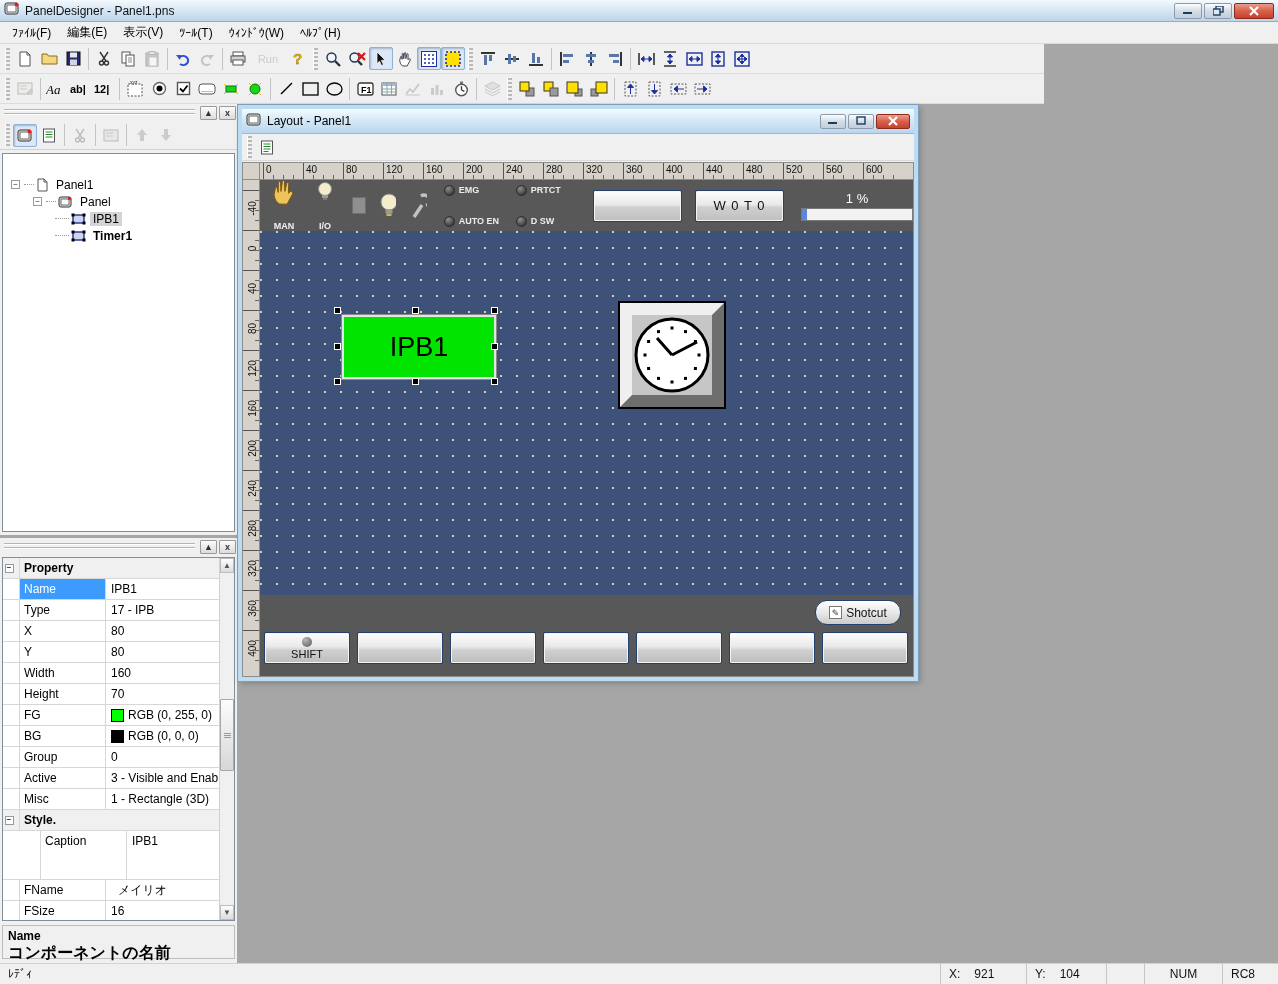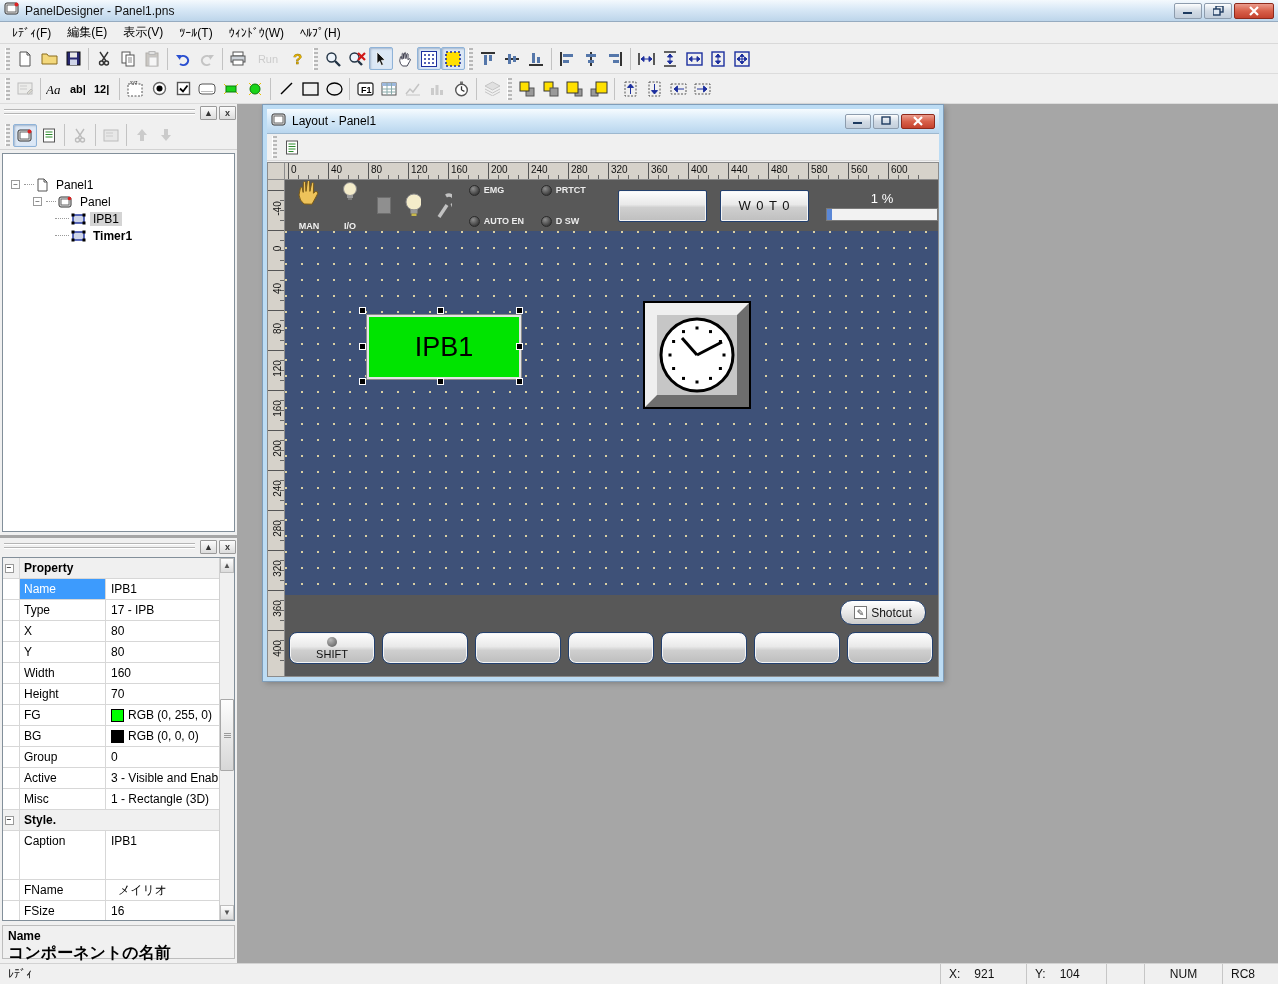--- a/index.html
+++ b/index.html
@@ -14,21 +14,21 @@
   .winbtns { margin-left:auto; display:flex; gap:2px; }
   .wbtn { width:28px; height:16px; border:1px solid #8d9cad; border-radius:2px;
     background:linear-gradient(#fdfefe,#d3dce6 50%,#c2cedb); display:flex; align-items:center; justify-content:center; }
   .wbtn.close { width:40px; background:linear-gradient(#eb9c8d,#d8604a 50%,#c4422e); border-color:#8e2a1c; }
   .wbtn svg { display:block; }
 
   .menubar { position:absolute; left:0; top:22px; width:1278px; height:22px; background:#f0f0f0;
     border-bottom:1px solid #d9d9d9; display:flex; align-items:center; padding-left:4px; }
   .menubar .mi { padding:3px 8px; color:#000; }
 
-  .toolbar { position:absolute; left:0; width:1278px; height:30px; background:#f0f0f0;
+  .toolbar { position:absolute; left:0; width:1044px; height:30px; background:#f0f0f0;
     display:flex; align-items:center; padding-left:2px; border-bottom:1px solid #dcdcdc; }
   #tb1 { top:44px; } #tb2 { top:74px; }
   .grip { width:5px; height:22px; margin:0 3px;
     background:repeating-linear-gradient(to bottom,#b9b9b9 0 2px,transparent 2px 4px);
     border-left:1px solid #fff; }
   .sep { width:1px; height:22px; background:#c3c3c3; margin:0 3px; }
   .tbtn { width:24px; height:23px; display:flex; align-items:center; justify-content:center;
     border:1px solid transparent; border-radius:2px; }
   .tbtn.on { background:#dce8f6; border-color:#8fb3d8; box-shadow:inset 1px 1px 2px rgba(60,90,130,.35); }
   .tbtn.dis { opacity:.42; filter:grayscale(.8); }
@@ -51,21 +51,21 @@
   .exp { width:9px; height:9px; border:1px solid #9a9a9a; background:#fff; display:inline-flex;
     align-items:center; justify-content:center; font-size:8px; line-height:8px; color:#333; margin-right:4px; }
   .dotln { border-top:1px dotted #9a9a9a; width:10px; height:0; margin-right:2px; }
   .ticon { margin-right:4px; display:flex; }
   .tlabel { padding:0 3px; }
   .tlabel.sel { background:#d4d4d4; }
 
   
   .pgrid { position:absolute; left:2px; right:2px; top:19px; height:364px; background:#fff; border:1px solid #828f9a; overflow:hidden; }
   .prow { display:flex; height:21px; border-bottom:1px solid #d7d7d7; align-items:stretch; font-size:12px; }
-  .prow.tall { height:49px; }
+  .prow.tall { height:49px;padding-left:21px; }
   .pgut { width:17px; border-right:1px solid #d7d7d7; display:flex; align-items:center; justify-content:center; }
   .plab { width:86px; border-right:1px solid #d7d7d7; display:flex; align-items:center; padding-left:4px; color:#000; }
   .pval { flex:1; display:flex; align-items:center; padding-left:5px; white-space:nowrap; overflow:hidden; border-right:1px solid #d7d7d7;}
   .prow.group { background:#f0f0f0; font-weight:bold; }
   .prow.group .plab { border-right:none; width:auto; }
   .prow.selrow .plab { background:#3d9bfd; color:#fff; }
   .prow.tall .plab, .prow.tall .pval { align-items:flex-start; padding-top:3px; }
   .swatch { width:13px; height:13px; border:1px solid #000; margin-right:4px; flex:0 0 auto; }
   .vscroll { position:absolute; right:0; top:0; bottom:0; width:15px; background:#f0f0f0; border-left:1px solid #d0d0d0;
     display:flex; flex-direction:column; }
@@ -73,21 +73,21 @@
     background:linear-gradient(#fdfdfd,#dcdcdc); border:1px solid #bdbdbd; }
   .vtrack { flex:1; position:relative; }
   .vthumb { position:absolute; left:0; right:0; top:38%; height:72px; background:linear-gradient(#fdfdfd,#d7d7d7);
     border:1px solid #a8a8a8; border-radius:1px; display:flex; align-items:center; justify-content:center; }
   .vthumb i { width:7px; height:5px; background:repeating-linear-gradient(#9a9a9a 0 1px,transparent 1px 2px); }
   .pdesc { position:absolute; left:2px; right:2px; top:387px; bottom:4px; background:#f0f0f0;
     border:1px solid #bdbdbd; padding:3px 5px; }
   .pdesc b { font-size:12px; } .pdesc div { font-size:16px;font-weight:bold; }
 
   
-  #layoutwin { position:absolute; left:263px; top:105px; width:680px; height:576px;
+  #layoutwin { position:absolute; left:238px; top:105px; width:680px; height:576px;
     border:4px solid #bcdcf4; outline:1px solid #7f9db9; background:#f0f0f0; box-shadow:2px 2px 6px rgba(0,0,0,.25); }
   .mdititle { height:25px; background:linear-gradient(#f6fbfe,#d6e9f8 45%,#b9d6ee);
     border-bottom:1px solid #9db8cf; display:flex; align-items:center; padding:0 4px; }
   .mdititle .ttl { margin-left:5px; }
   .mdititle .winbtns .wbtn { width:26px; height:15px; }
   .mdititle .winbtns .wbtn.close { width:34px; }
   .mditoolbar { height:27px; background:#f0f0f0; display:flex; align-items:center; border-bottom:1px solid #dadada; padding-left:2px;}
   .mdicontent { position:absolute; left:0; top:53px; right:0; bottom:0; }
   .rcorner { position:absolute; left:0; top:0; width:18px; height:18px; background:#d6d2ca; border:1px solid #8c8c8c; }
   #hruler { position:absolute; left:18px; right:0; top:0; height:18px; background:#d6d2ca;
@@ -130,21 +130,21 @@
   .hnd { position:absolute; width:7px; height:7px; background:#000; border:1px solid #fff; }
   .clockwrap { position:absolute; left:358px; top:70px; }
 
   .graybar { height:36px; background:#585858; position:relative; }
   .shotcut { position:absolute; right:12px; top:5px; width:86px; height:25px; border:1px solid #23406e;
     border-radius:12px; background:linear-gradient(#ffffff,#e6e6e6 55%,#cccccc);
     display:flex; align-items:center; justify-content:center; gap:4px; font-size:12px; color:#111; }
   .shotcut .ic { width:13px; height:13px; border:1px solid #777; background:#fff; font-size:9px;
     display:flex; align-items:center; justify-content:center; color:#333; }
   .btnrow { height:39px; background:#585858; display:flex; gap:7px; padding:1px 4px 6px 4px; }
-  .fbtn { width:86px; border:1px solid #23406e; border-radius:8px;
+  .fbtn { width:86px; border:1px solid #23406e; border-radius:2px;
     background:linear-gradient(#fefefe,#e9e9e9 45%,#cfcfcf 58%,#bdbdbd);
     box-shadow:inset 0 0 0 1px #f5f5f5; display:flex; flex-direction:column; align-items:center; justify-content:center;
     font-size:11px; color:#111;text-align:center; }
   .fbtn .dot { width:10px; height:10px; border-radius:50%;
     background:radial-gradient(circle at 35% 30%, #b9b9b9, #6e6e6e 75%); margin-bottom:1px; }
 
   
   .statusbar { position:absolute; left:0; top:963px; width:1278px; height:21px; background:#f0f0f0;
     border-top:1px solid #d2d2d2; display:flex; align-items:center; font-size:12px; color:#111; }
   .spane { padding:0 8px; height:100%; display:flex; align-items:center; border-left:1px solid #c6c6c6; }
@@ -177,21 +177,21 @@
       </div>
     <div class="wbtn close">
         <svg width="10" height="10">
           <path d="M1 1 L9 9 M9 1 L1 9" stroke="#fff" stroke-width="2.2"></path>
         </svg>
       </div>
   </div>
 </div>
 
 <div class="menubar">
-  <span class="mi">ﾚﾃﾞｨ(F)</span>
+  <span class="mi">ﾌｧｲﾙ(F)</span>
   <span class="mi">編集(E)</span>
   <span class="mi">表示(V)</span>
   <span class="mi">ﾂｰﾙ(T)</span>
   <span class="mi">ｳｨﾝﾄﾞｳ(W)</span>
   <span class="mi">ﾍﾙﾌﾟ(H)</span>
 </div>
 
 <div class="toolbar" id="tb1">
   <div class="grip"></div>
   <div class="tbtn">
@@ -847,21 +847,21 @@
         <div class="hcell">
           <span>400</span>
         </div>
         <div class="hcell">
           <span>440</span>
         </div>
         <div class="hcell">
           <span>480</span>
         </div>
         <div class="hcell">
-          <span>580</span>
+          <span>520</span>
         </div>
         <div class="hcell">
           <span>560</span>
         </div>
         <div class="hcell">
           <span>600</span>
         </div>
       </div>
     <div id="vruler">
         <div class="vcell">

